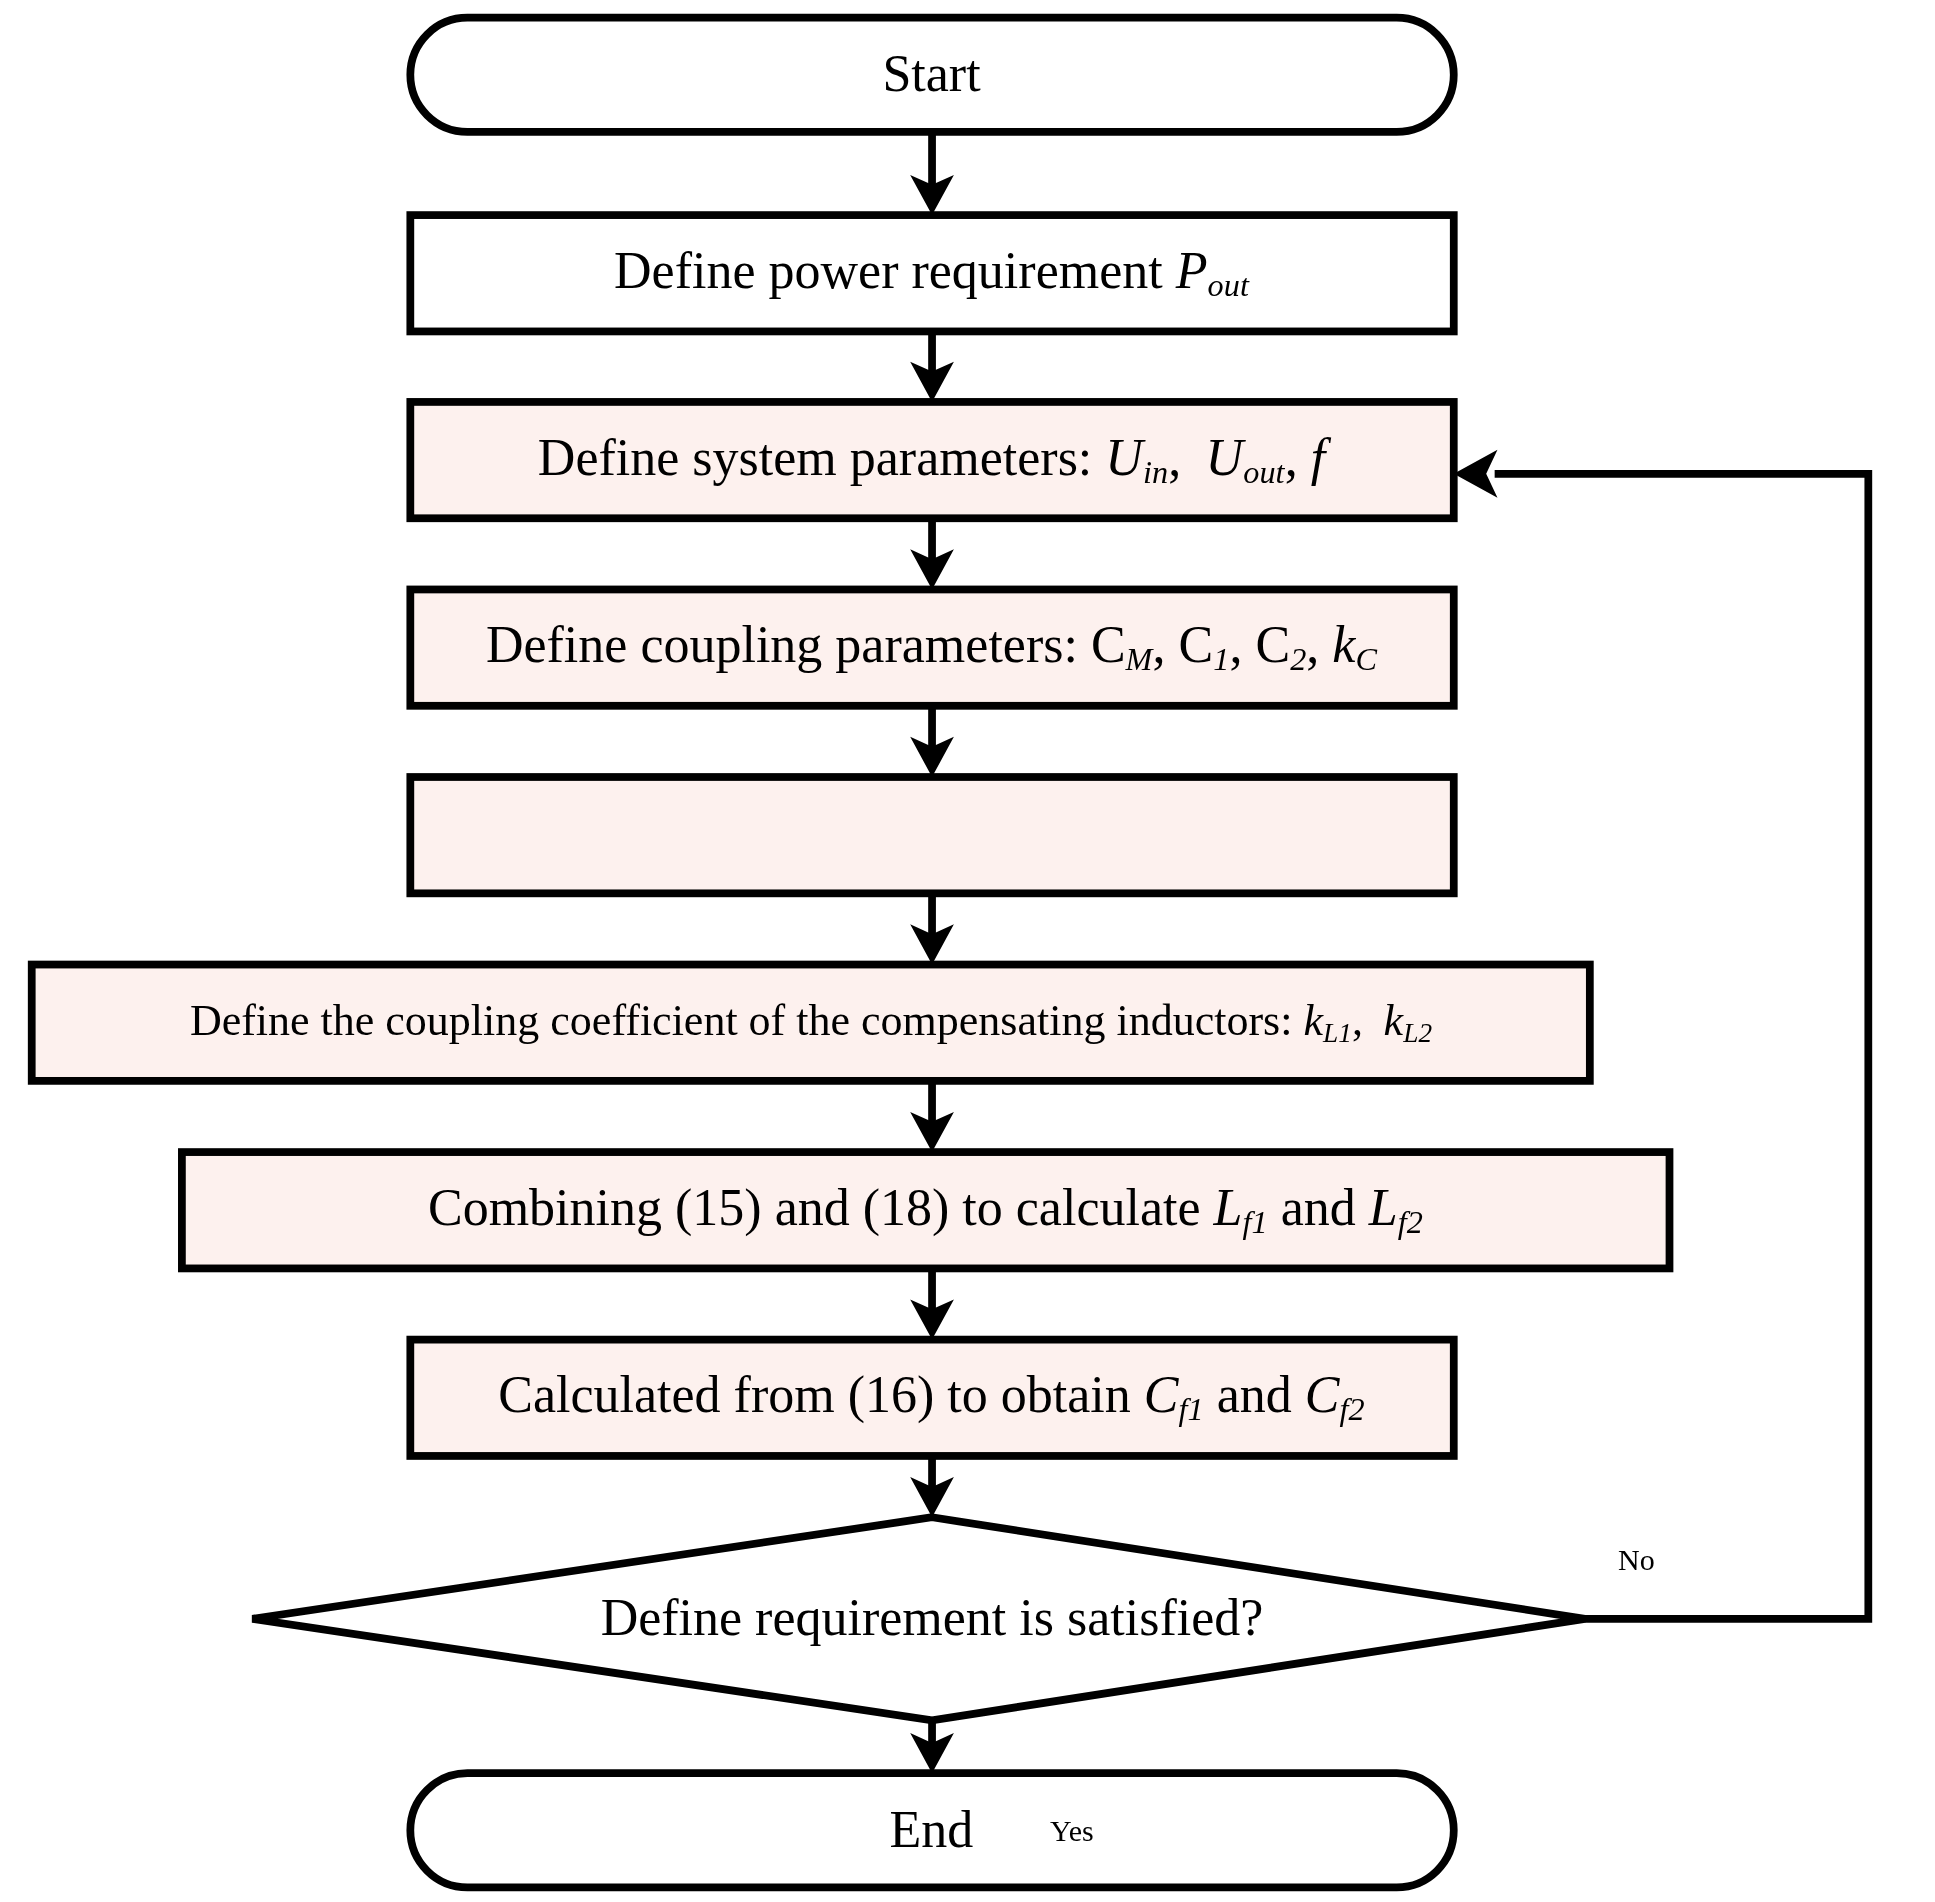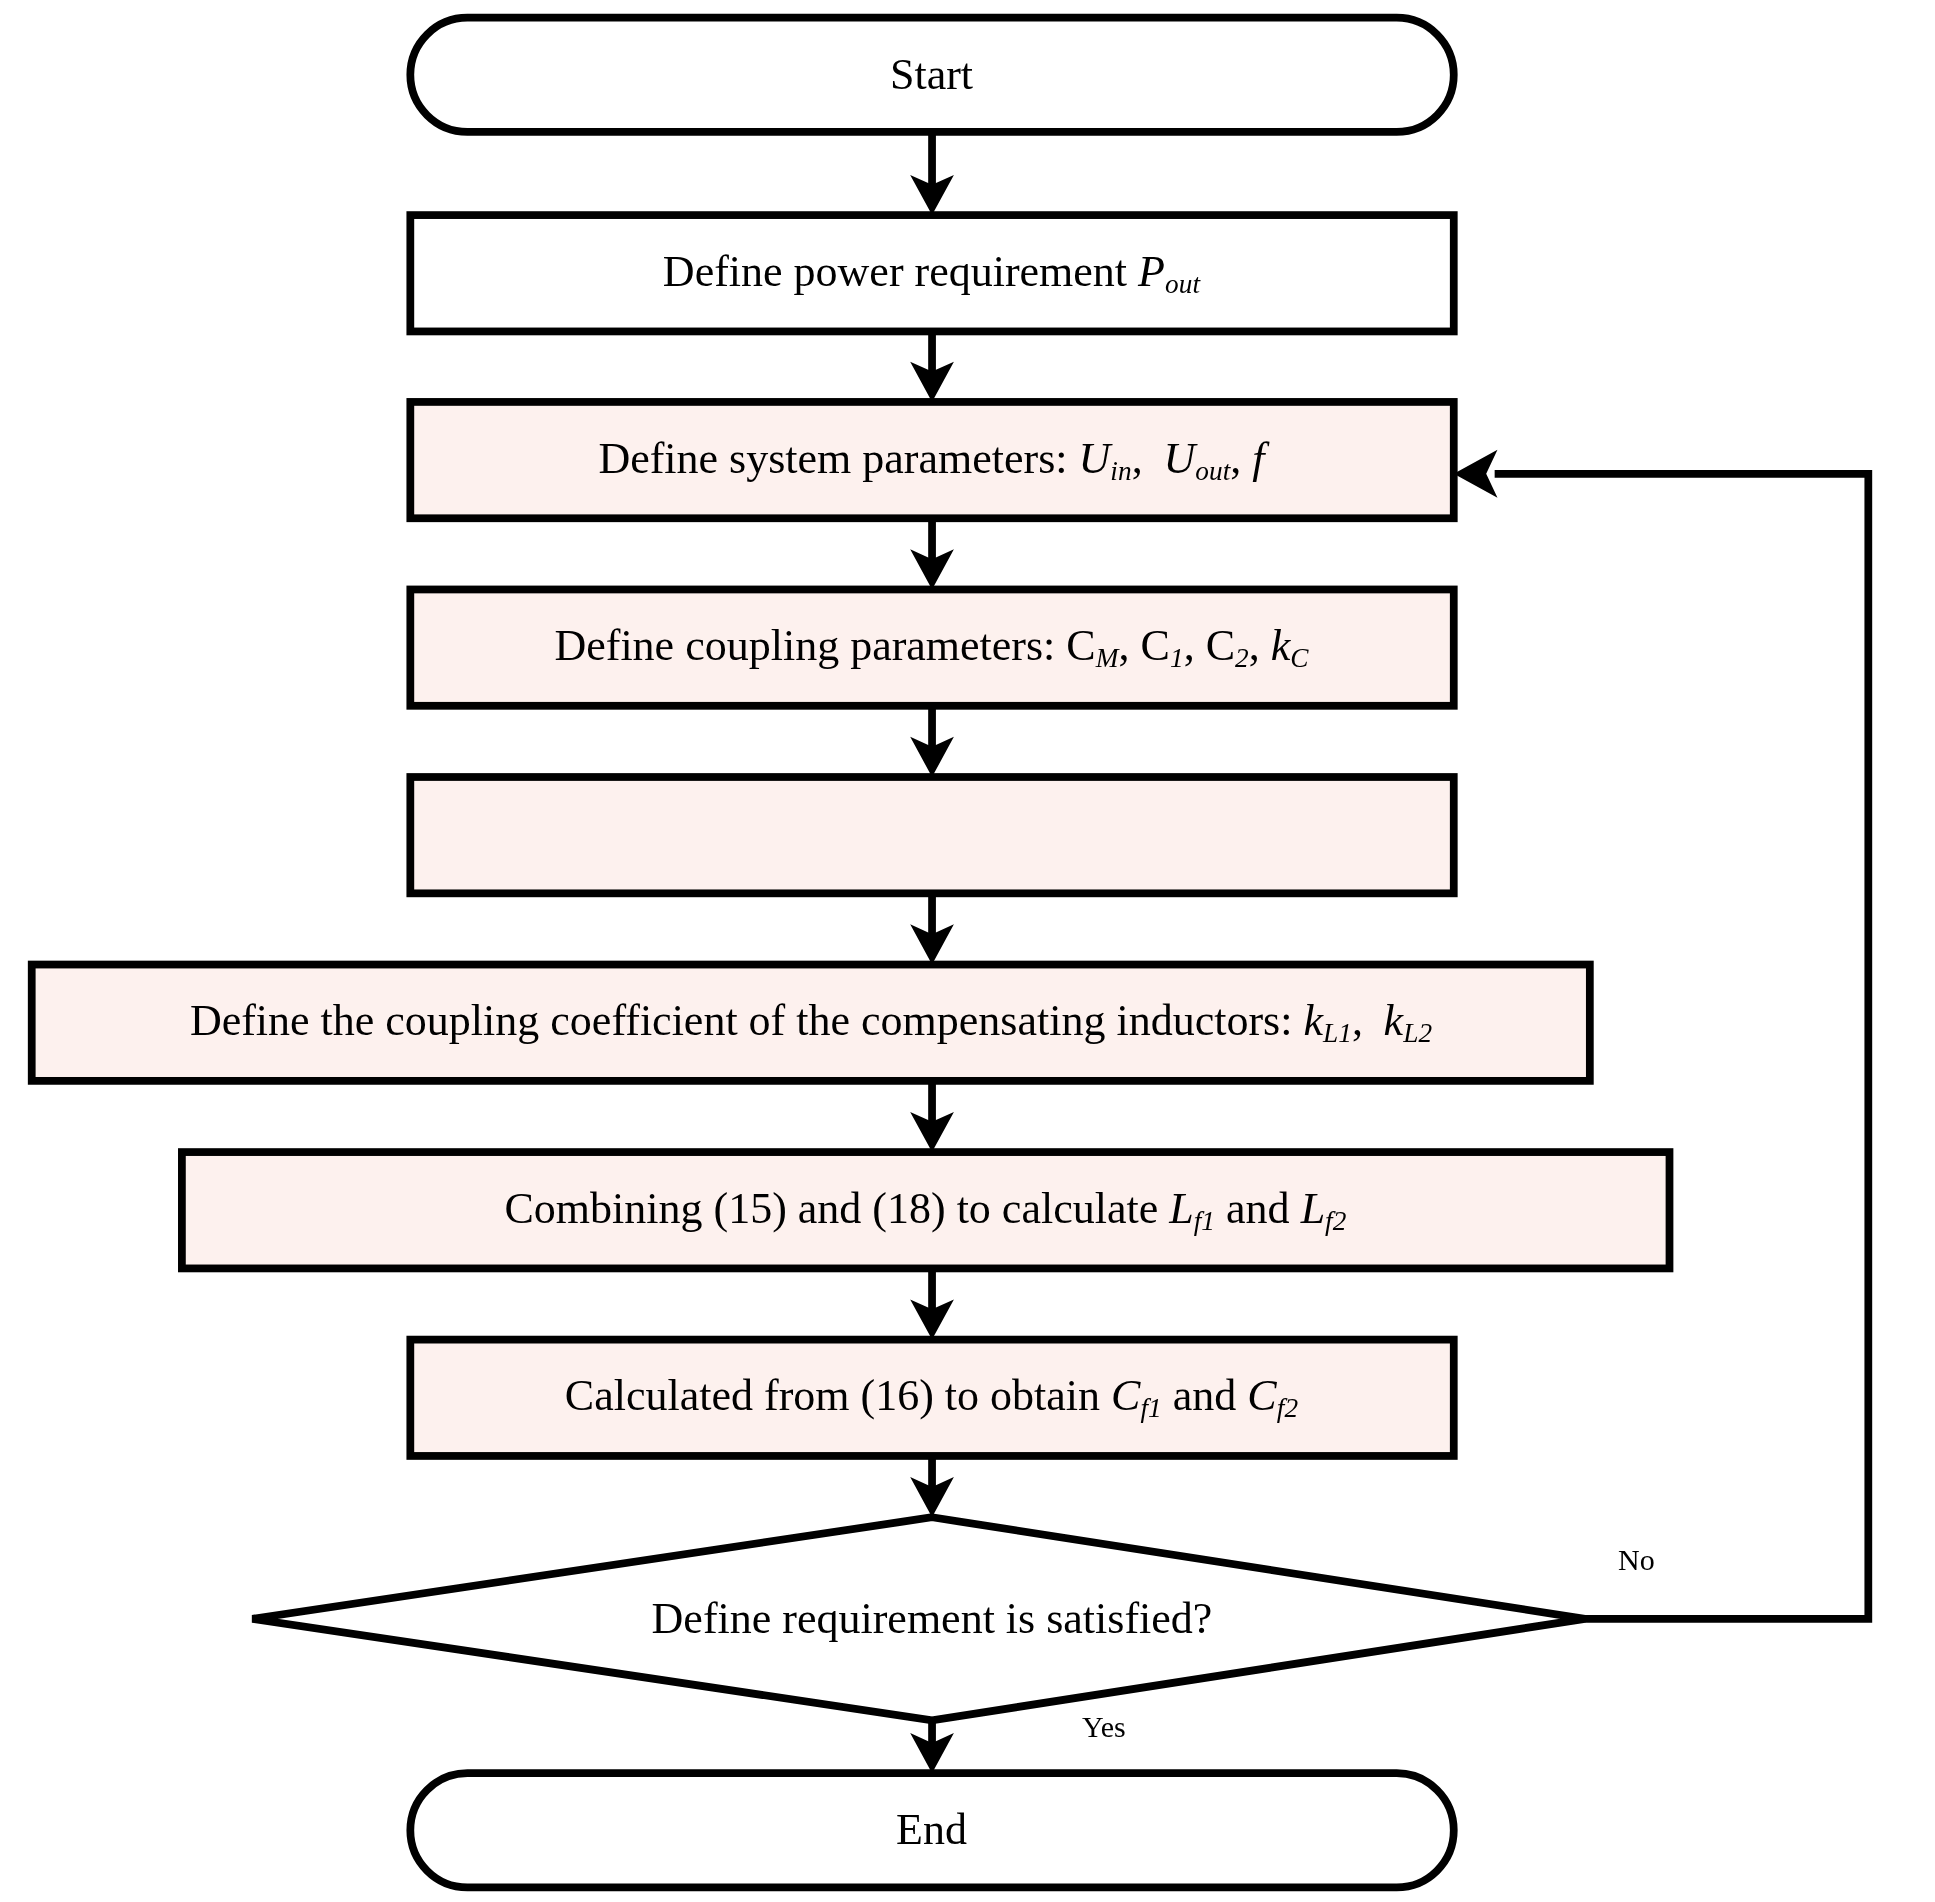--- a/index.html
+++ b/index.html
@@ -27,21 +27,21 @@
     overflow: visible;
   }
   .node-label {
     position: absolute;
     display: flex;
     align-items: center;
     justify-content: center;
     text-align: center;
     color: #000000;
     font-family: "Liberation Serif", "DejaVu Serif", serif;
-    font-size: 44px;
+    font-size: 52px;
     line-height: 1.12;
     white-space: nowrap;
     pointer-events: none;
   }
   .node-label.wide-text { font-size: 44px; text-align: right; }
   .edge-label {
     position: absolute;
     color: #000000;
     font-family: "Liberation Serif", "DejaVu Serif", serif;
     font-size: 30px;
@@ -172,18 +172,18 @@
   </div>
 
   <div class="node-label" style="left:410px; top:1773px; width:1043px; height:114px;">
     <span>End</span>
   </div>
 
   <div class="edge-label" style="left:1618px; top:1545px;">
     <span>No</span>
   </div>
 
-  <div class="edge-label" style="left:1050px; top:1712px;margin-left:32px;">
+  <div class="edge-label" style="left:1050px; top:1816px;">
     <span>Yes</span>
   </div>
 
 </div>
 
 
 </body></html>

